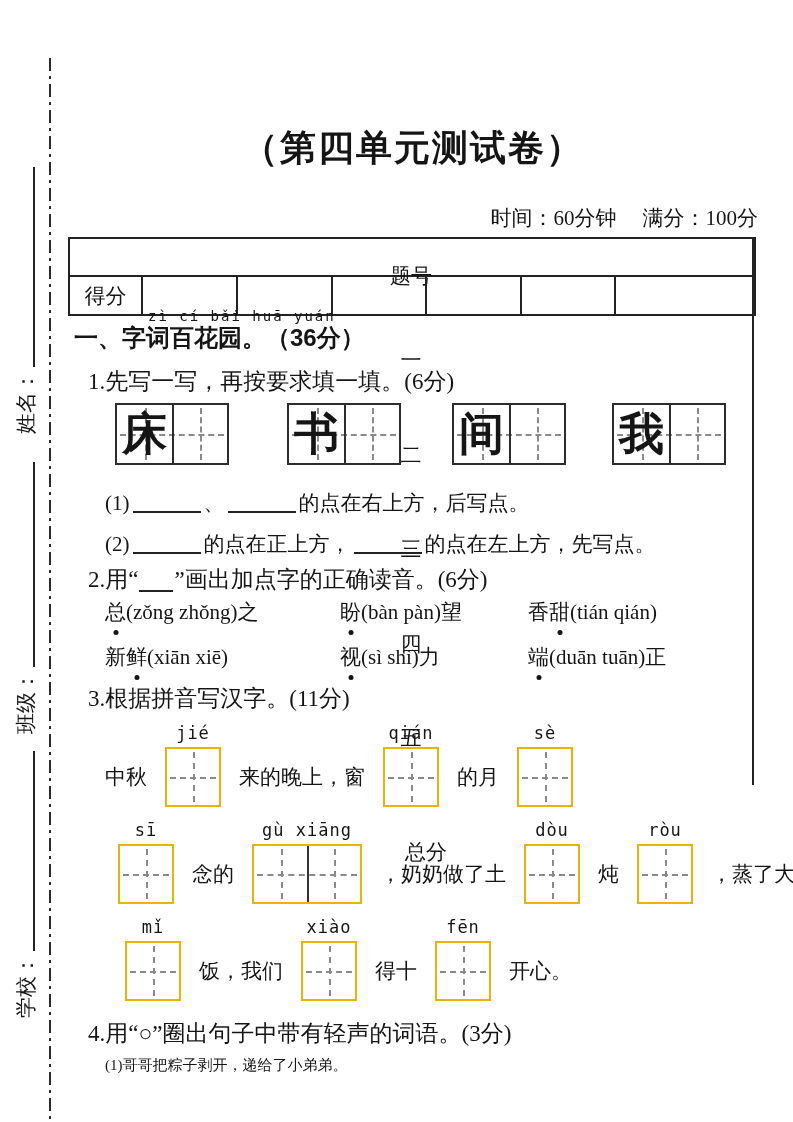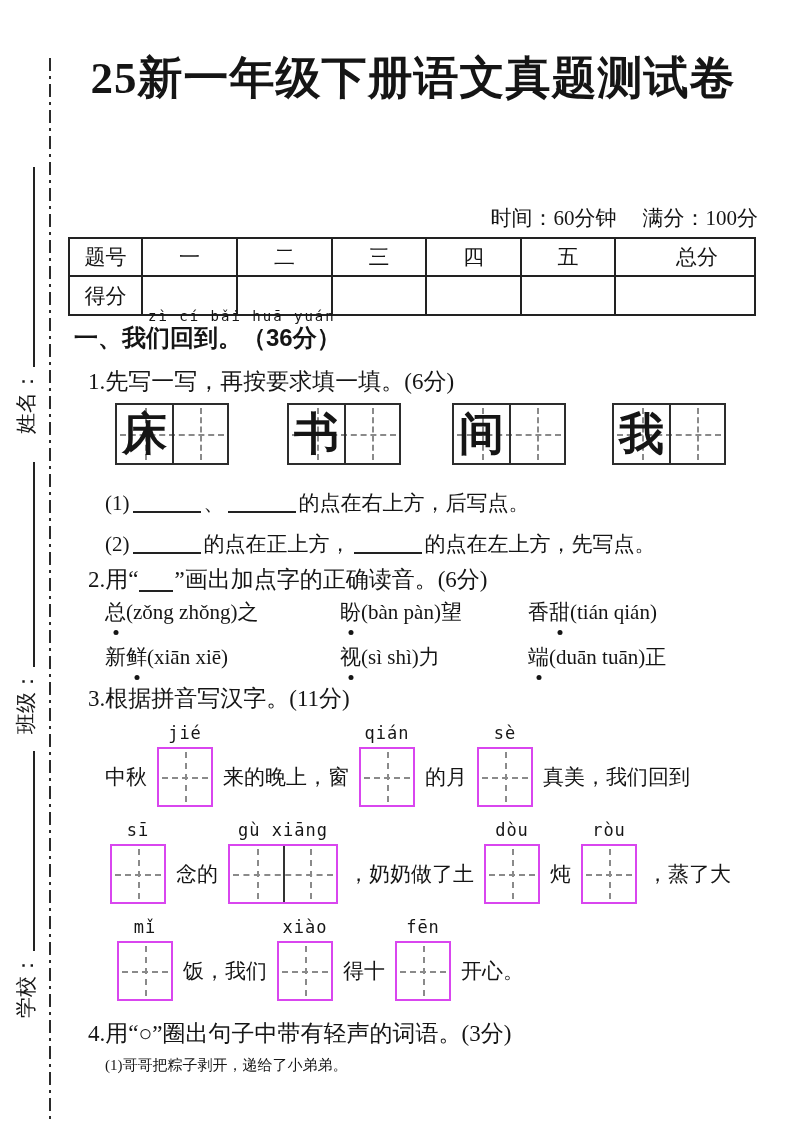--- a/index.html
+++ b/index.html
@@ -18,21 +18,21 @@
 
   .title{position:absolute;top:48px;left:0;width:100%;text-align:center;
     font-size:45px;font-weight:900;letter-spacing:1px;}
   .subtitle{position:absolute;top:124px;left:0;width:100%;text-align:center;
     font-size:36px;font-weight:700;letter-spacing:2px;}
   .info-line{position:absolute;top:204px;right:8px;font-size:21px;}
   .info-line span{margin-left:26px;}
 
   .score-table{position:absolute;top:237px;left:8px;width:688px;border:2px solid #222;box-sizing:border-box;}
   .trow{display:flex;height:36px;}
-  .trow.header{border-bottom:2px solid #222;}
+  .trow.header{border-bottom:2px solid #222;flex-direction:column;}
   .trow.score{height:37px;}
   .tcell{box-sizing:border-box;border-right:2px solid #222;display:flex;align-items:center;
     justify-content:center;font-size:21px;}
   .tcell:last-child{border-right:none;padding-left:28px;}
 
   .sec-pinyin{position:absolute;top:308px;left:88px;font-size:14px;letter-spacing:2px;
     font-family:"DejaVu Sans Mono",monospace;}
   .sec-heading{position:absolute;top:322px;left:14px;font-size:24px;font-weight:900;
     font-family:"Liberation Sans","DejaVu Sans",sans-serif;}
 
@@ -62,22 +62,22 @@
   .q2-row{position:absolute;left:45px;display:flex;font-size:21px;}
   .q2-item:nth-child(1){width:235px;}
   .q2-item:nth-child(2){width:188px;}
   .dotchar{position:relative;display:inline-block;}
   .dotchar::after{content:"";position:absolute;left:50%;transform:translateX(-50%);
     bottom:-9px;width:5px;height:5px;border-radius:50%;background:#151515;}
 
   
   .q3-line{position:absolute;display:flex;align-items:center;height:58px;}
   .q3-line .txt{font-size:21px;white-space:pre;}
-  .wbox{position:relative;width:52px;height:56px;border:2px solid #d946ef;box-sizing:content-box;
-    margin:0 10px;flex:0 0 auto;}
+  .wbox{position:relative;width:52px;height:56px;border:2px solid #eab308;box-sizing:content-box;
+    margin:0 18px;flex:0 0 auto;}
   .wbox.double{width:106px;}
   .pinyin{position:absolute;top:-26px;left:-10px;right:-10px;text-align:center;font-size:17px;
     font-family:"DejaVu Sans Mono",monospace;letter-spacing:1px;}
   .solid-mid{position:absolute;top:0;bottom:0;left:50%;border-left:2px solid #333;}
 </style>
 </head>
 <body>
 
 <div class="page">
 
@@ -91,21 +91,21 @@
     <span>班级：</span>
     <span class="side-line" style="width:205px;"></span>
   </div>
   <div class="side-group" style="top:1018px;width:278px;">
     <span>学校：</span>
     <span class="side-line" style="width:200px;"></span>
   </div>
 
   <div class="content">
 
-    <div class="title">25新一年级下册语文真题测试卷</div>
+    <div class="subtitle">（第四单元测试卷）</div>
 
     <div class="info-line"><span>时间：60分钟</span><span>满分：100分</span></div>
 
     <div class="score-table">
       <div class="trow header">
           <div class="tcell" style="flex: 0 0 73px;">题号</div>
           <div class="tcell" style="flex: 0 0 95px;">一</div>
           <div class="tcell" style="flex: 0 0 95px;">二</div>
           <div class="tcell" style="flex: 0 0 94px;">三</div>
           <div class="tcell" style="flex: 0 0 95px;">四</div>
@@ -117,21 +117,21 @@
           <div class="tcell" style="flex: 0 0 95px;"></div>
           <div class="tcell" style="flex: 0 0 95px;"></div>
           <div class="tcell" style="flex: 0 0 94px;"></div>
           <div class="tcell" style="flex: 0 0 95px;"></div>
           <div class="tcell" style="flex: 0 0 94px;"></div>
           <div class="tcell" style="flex: 0 0 134px;"></div>
         </div>
     </div>
 
     <div class="sec-pinyin">zì cí bǎi huā yuán</div>
-    <div class="sec-heading">一、我们回到。（36分）</div>
+    <div class="sec-heading">一、字词百花园。（36分）</div>
 
     <div class="prompt q1-prompt">1.先写一写，再按要求填一填。(6分)</div>
     <div class="grid-row">
         <div class="ggroup" style="left: 55px;">
           <span class="dl-h"></span>
           <span class="dl-v" style="left: 25%;"></span>
           <span class="dl-v" style="left: 75%;"></span>
           <span class="vsolid"></span>
           <span class="gchar">床</span>
           <div class="practice"></div>
@@ -193,21 +193,20 @@
           <span class="pinyin">qián</span>
           <span class="dl-h"></span>
           <span class="dl-v" style="left: 50%;"></span>
         </span>
         <span class="txt">的月</span>
         <span class="wbox">
           <span class="pinyin">sè</span>
           <span class="dl-h"></span>
           <span class="dl-v" style="left: 50%;"></span>
         </span>
-        <span class="txt">真美，我们回到</span>
       </div>
       <div class="q3-line" style="top: 845px; left: 40px;">
         <span class="wbox">
           <span class="pinyin">sī</span>
           <span class="dl-h"></span>
           <span class="dl-v" style="left: 50%;"></span>
         </span>
         <span class="txt">念的</span>
         <span class="wbox double">
           <span class="pinyin">gù xiāng</span>

